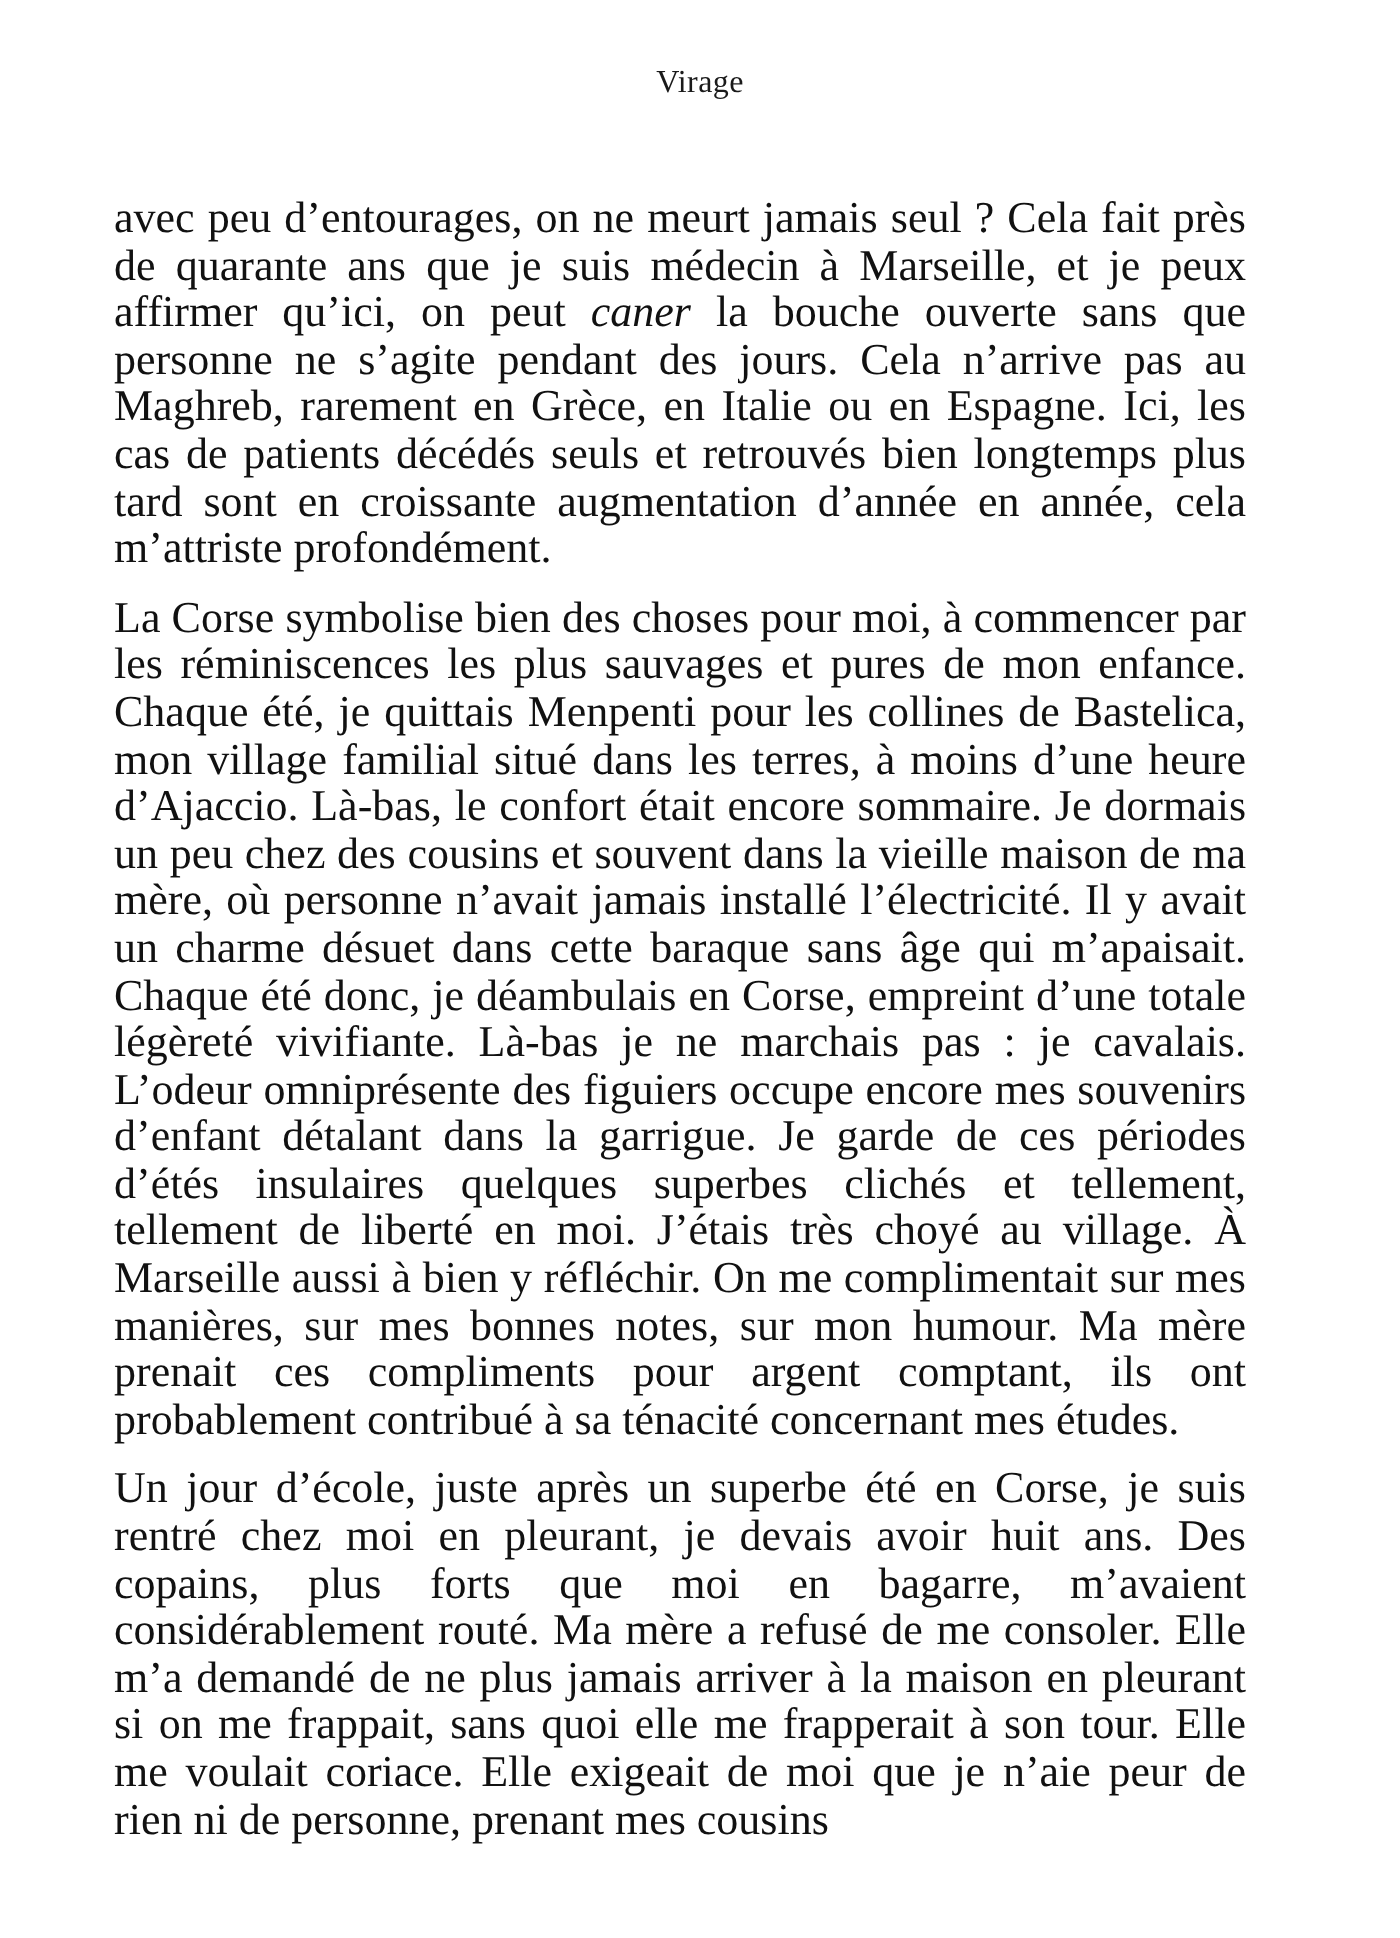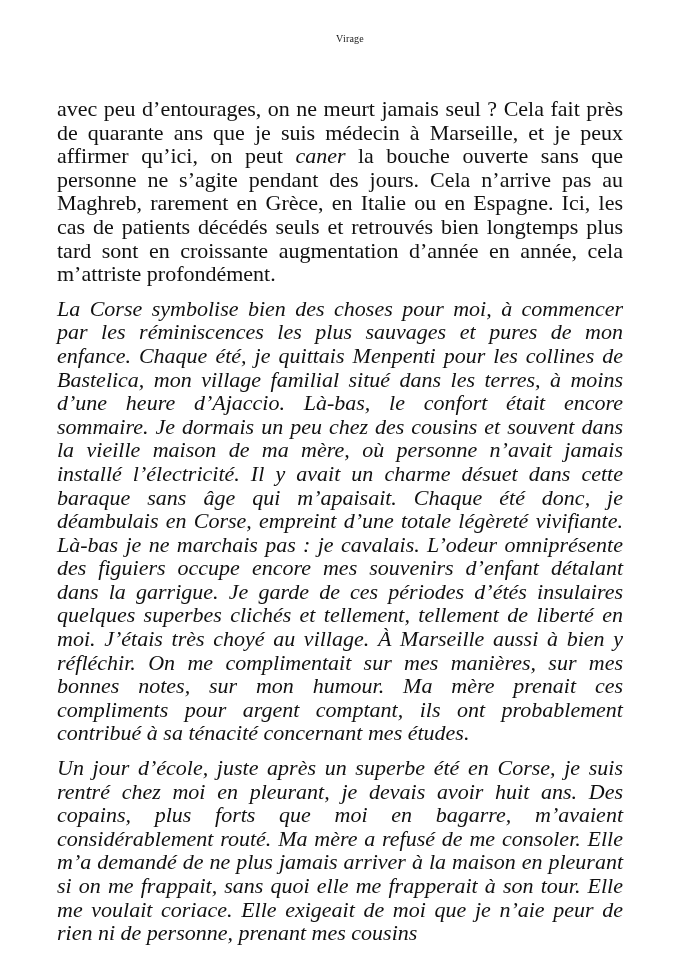--- a/index.html
+++ b/index.html
@@ -22,21 +22,21 @@
     background: #ffffff;
   }
 
   .running-head {
     position: absolute;
     top: 33px;
     left: 0;
     right: 0;
     text-align: center;
     font-family: "Liberation Serif", "DejaVu Serif", serif;
-    font-size: 10px;
+    font-size: 16px;
     letter-spacing: 0.2px;
     color: #1a1a1a;
   }
 
   .text-block {
     position: absolute;
     top: 97px;
     left: 57px;
     width: 566px;
   }
@@ -48,21 +48,20 @@
     font-size: 22px;
     line-height: 23.6px;
     color: #111111;
     hyphens: none;
     -webkit-hyphens: none;
     text-indent: 0;
   }
 
   .para + .para {
     margin-top: 11px;
-    font-style: italic;
   }
 
   .para .it {
     font-style: italic;
   }
 
   
   .folio {
     position: absolute;
     top: 910px;

